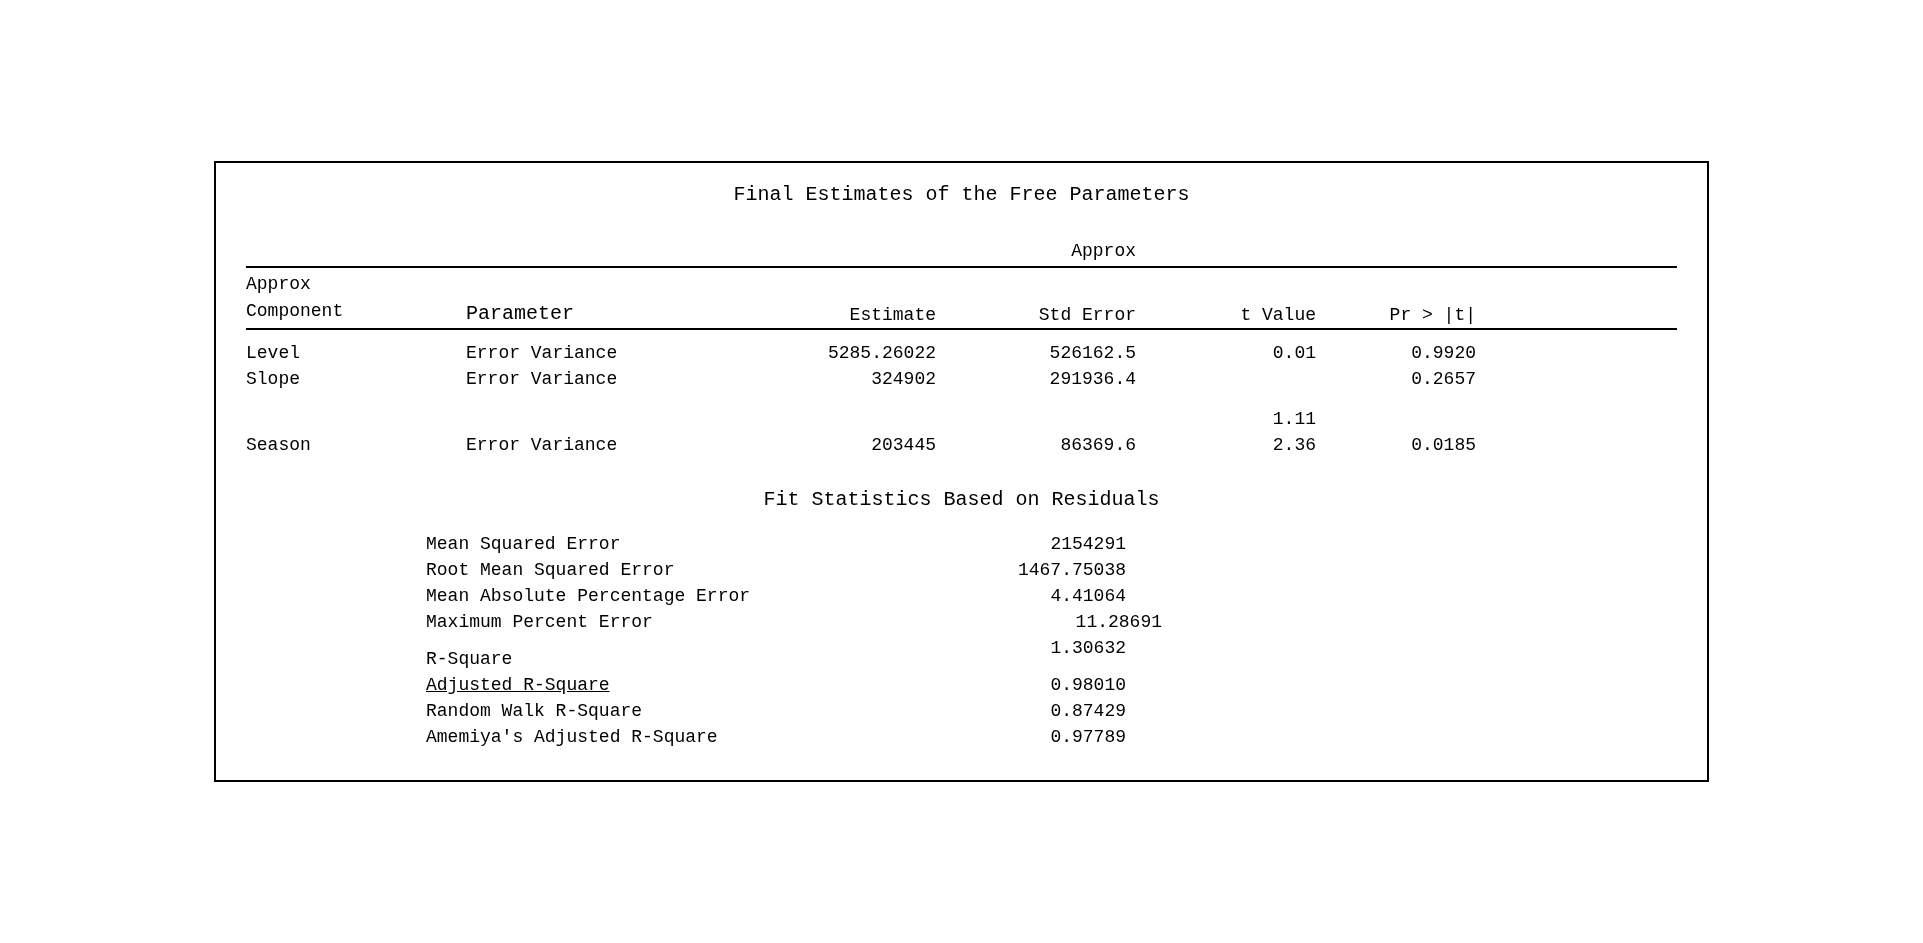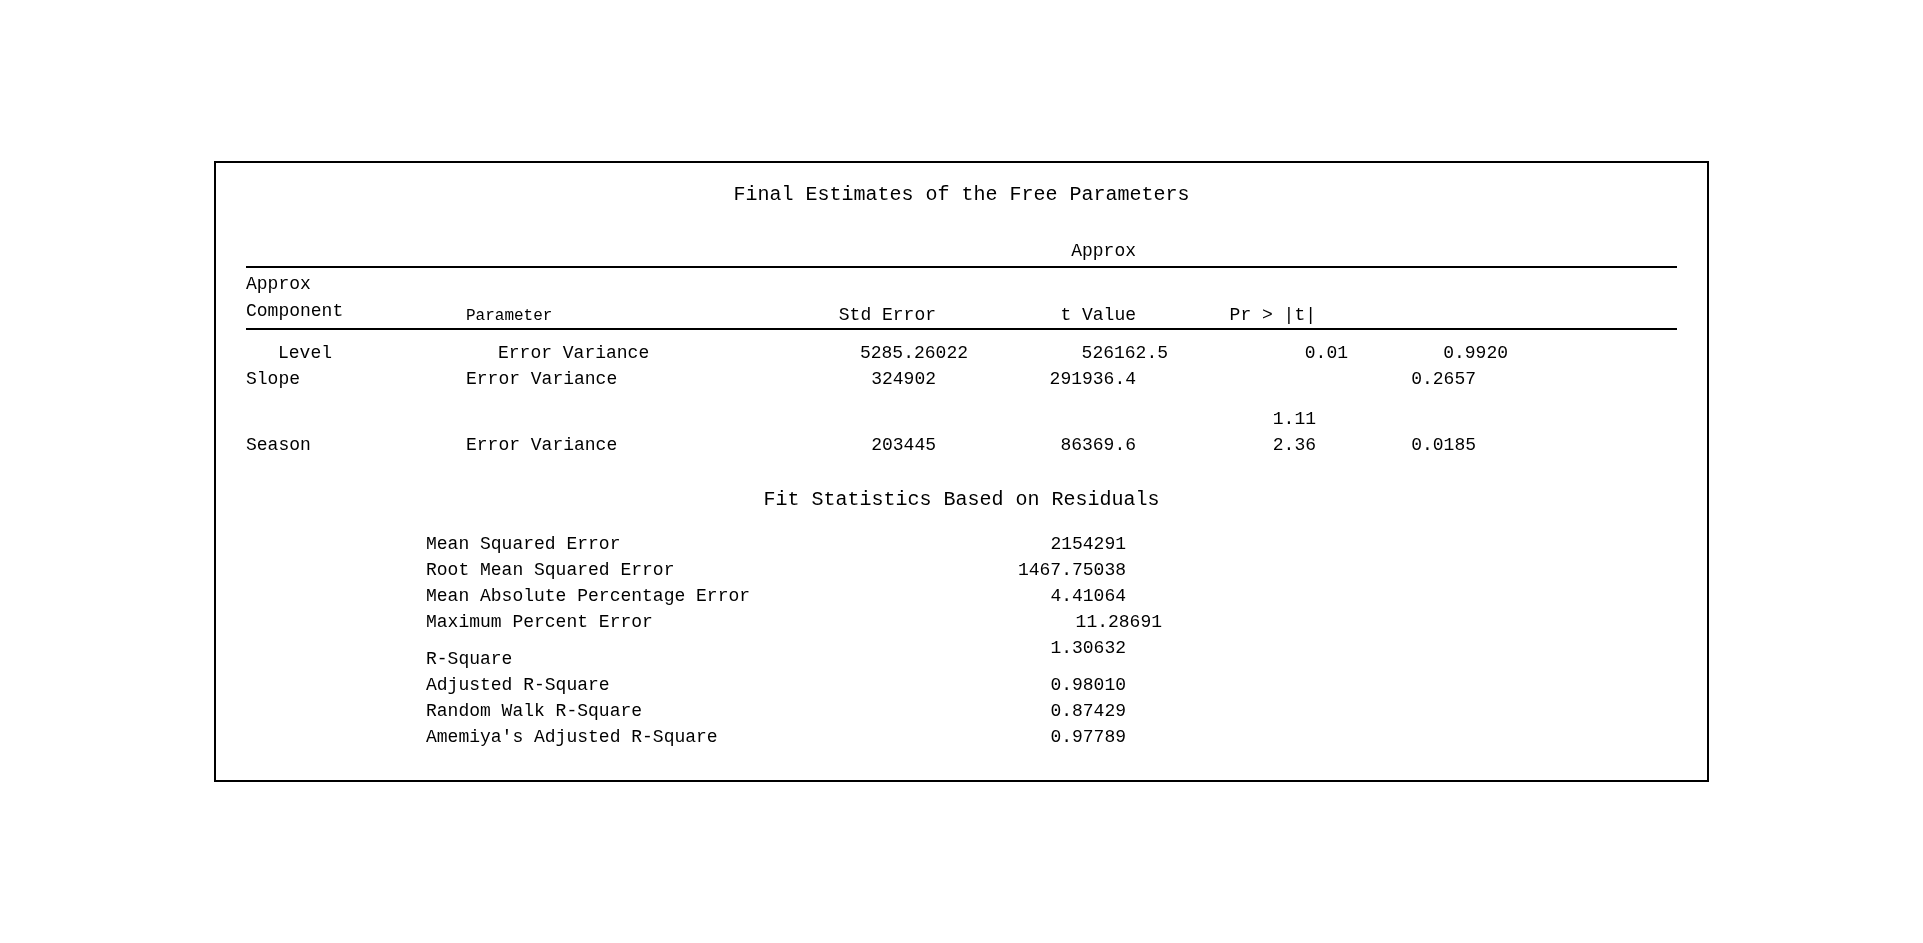--- a/index.html
+++ b/index.html
@@ -79,28 +79,29 @@
       <div style="grid-column:4; text-align:right; padding-right:10px;">Approx</div>
       <div style="grid-column:5"></div>
       <div style="grid-column:6"></div>
     </div>
 
     <div style="display:grid; grid-template-columns: 220px 280px 200px 200px 180px 160px; border-top:2px solid #000; border-bottom:2px solid #000; padding: 3px 0;">
       <div style="font-size:18px; line-height:1.5;">
         <div style="white-space:pre-line;">Approx
 Component</div>
       </div>
-      <div style="font-size:16px; display:flex; align-items:flex-end;">Parameter</div>
+      <div style="font-size:20px; display:flex; align-items:flex-end;">Parameter</div>
+      <div style="font-size:18px; display:flex; align-items:flex-end; justify-content:flex-end; padding-right:10px;">Estimate</div>
       <div style="font-size:18px; display:flex; align-items:flex-end; justify-content:flex-end; padding-right:10px;">Std Error</div>
       <div style="font-size:18px; display:flex; align-items:flex-end; justify-content:flex-end; padding-right:10px;">t Value</div>
       <div style="font-size:18px; display:flex; align-items:flex-end; justify-content:flex-end; padding-right:10px;">Pr &gt; |t|</div>
     </div>
 
     <div class="data-rows" id="data-rows">
-    <div style="display: grid; grid-template-columns: 220px 280px 200px 200px 180px 160px; padding: 3px 0px; margin-left: 32px;">
+    <div style="display: grid; grid-template-columns: 220px 280px 200px 200px 180px 160px; padding: 3px 0px;">
           <div style="font-size: 18px; text-align: left; padding-right: 0px;">Level</div>
           <div style="font-size: 18px; text-align: left; padding-right: 0px;">Error Variance</div>
           <div style="font-size: 18px; text-align: right; padding-right: 10px;">5285.26022</div>
           <div style="font-size: 18px; text-align: right; padding-right: 10px;">526162.5</div>
           <div style="font-size: 18px; text-align: right; padding-right: 10px;">0.01</div>
           <div style="font-size: 18px; text-align: right; padding-right: 10px;">0.9920</div>
         </div>
         <div style="display: grid; grid-template-columns: 220px 280px 200px 200px 180px 160px; padding: 3px 0px;">
           <div style="font-size: 18px; text-align: left; padding-right: 0px;">Slope</div>
           <div style="font-size: 18px; text-align: left; padding-right: 0px;">Error Variance</div>
@@ -137,21 +138,21 @@
         </div>
         <div style="display: grid; grid-template-columns: 500px 200px; padding: 3px 0px; gap: 36px;">
           <div style="font-size: 18px;">Maximum Percent Error</div>
           <div style="font-size: 18px; text-align: right;">11.28691</div>
         </div>
         <div style="display: grid; grid-template-columns: 500px 200px; padding: 3px 0px;">
           <div style="font-size: 18px; margin-top: 11px;">R-Square</div>
           <div style="font-size: 18px; text-align: right;">1.30632</div>
         </div>
         <div style="display: grid; grid-template-columns: 500px 200px; padding: 3px 0px;">
-          <div style="font-size: 18px;">Adjusted R-Square</div>
+          <div style="font-size: 18px; text-decoration: underline;">Adjusted R-Square</div>
           <div style="font-size: 18px; text-align: right;">0.98010</div>
         </div>
         <div style="display: grid; grid-template-columns: 500px 200px; padding: 3px 0px;">
           <div style="font-size: 18px;">Random Walk R-Square</div>
           <div style="font-size: 18px; text-align: right;">0.87429</div>
         </div>
         <div style="display: grid; grid-template-columns: 500px 200px; padding: 3px 0px;">
           <div style="font-size: 18px;">Amemiya's Adjusted R-Square</div>
           <div style="font-size: 18px; text-align: right;">0.97789</div>
         </div>

